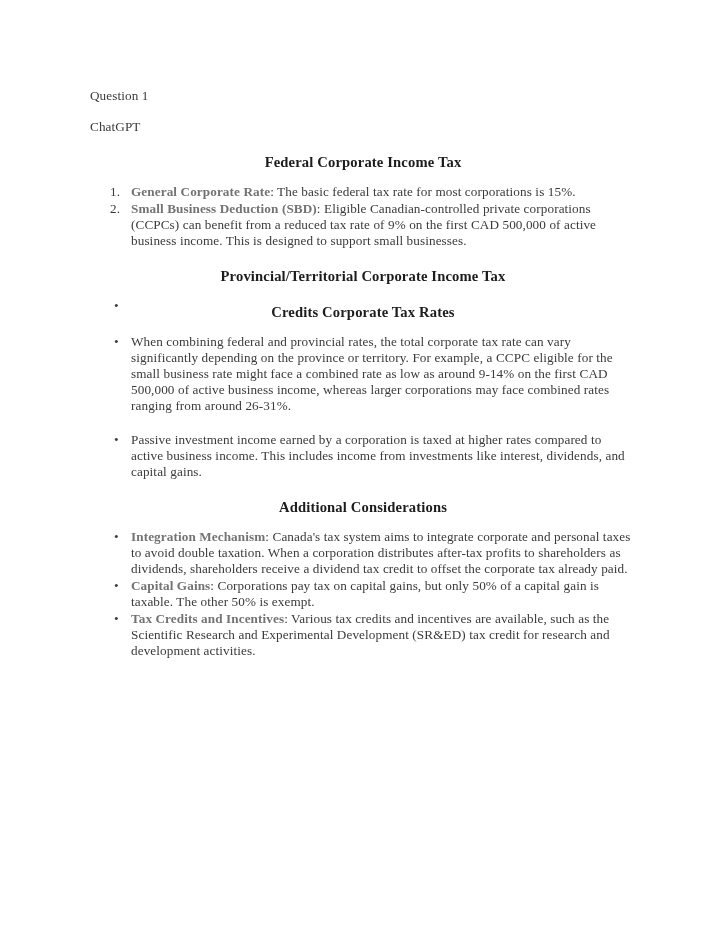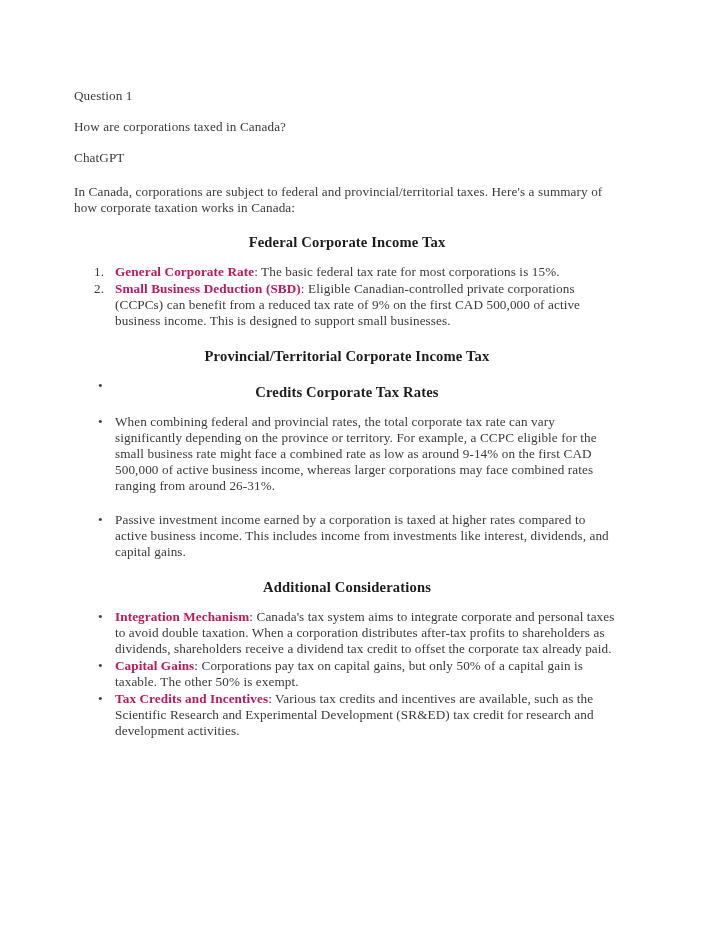--- a/index.html
+++ b/index.html
@@ -16,21 +16,21 @@
   }
   .page {
     position: relative;
     width: 720px;
     height: 931px;
     background: #ffffff;
     overflow: hidden;
   }
   .content {
     position: absolute;
-    left: 74px;
+    left: 90px;
     top: 88px;
     width: 546px;
   }
   .para {
     font-size: 13.2px;
     line-height: 16px;
     color: #3a3a3a;
     margin: 0 0 15px 0;
     letter-spacing: 0.1px;
   }
@@ -76,36 +76,34 @@
     left: 20px;
     top: 0;
     width: 18px;
     text-align: left;
     font-size: 13.2px;
     line-height: 16px;
     color: #3a3a3a;
   }
   .lead {
     font-weight: bold;
-    color: #be185d;
+    color: #737373;
     margin-top: 18px;
   }
 </style>
 </head>
 <body>
 
 <div class="page">
   <div class="content">
 
     <p class="para">Question 1</p>
 
-    <p class="para">How are corporations taxed in Canada?</p>
 
     <p class="para tight">ChatGPT</p>
-    <p class="para intro">In Canada, corporations are subject to federal and provincial/territorial taxes. Here's a summary of how corporate taxation works in Canada:</p>
 
     <div id="sections-root">
         <div>
           <h2 class="section-heading">Federal Corporate Income Tax</h2>
           <ol class="numbers">
             <li><span class="marker">1.</span><span class="lead">General Corporate Rate</span><span>: The basic federal tax rate for most corporations is 15%.</span></li>
             <li><span class="marker">2.</span><span class="lead">Small Business Deduction (SBD)</span><span>: Eligible Canadian-controlled private corporations (CCPCs) can benefit from a reduced tax rate of 9% on the first CAD 500,000 of active business income. This is designed to support small businesses.</span></li>
           </ol>
         </div>
         <div>

